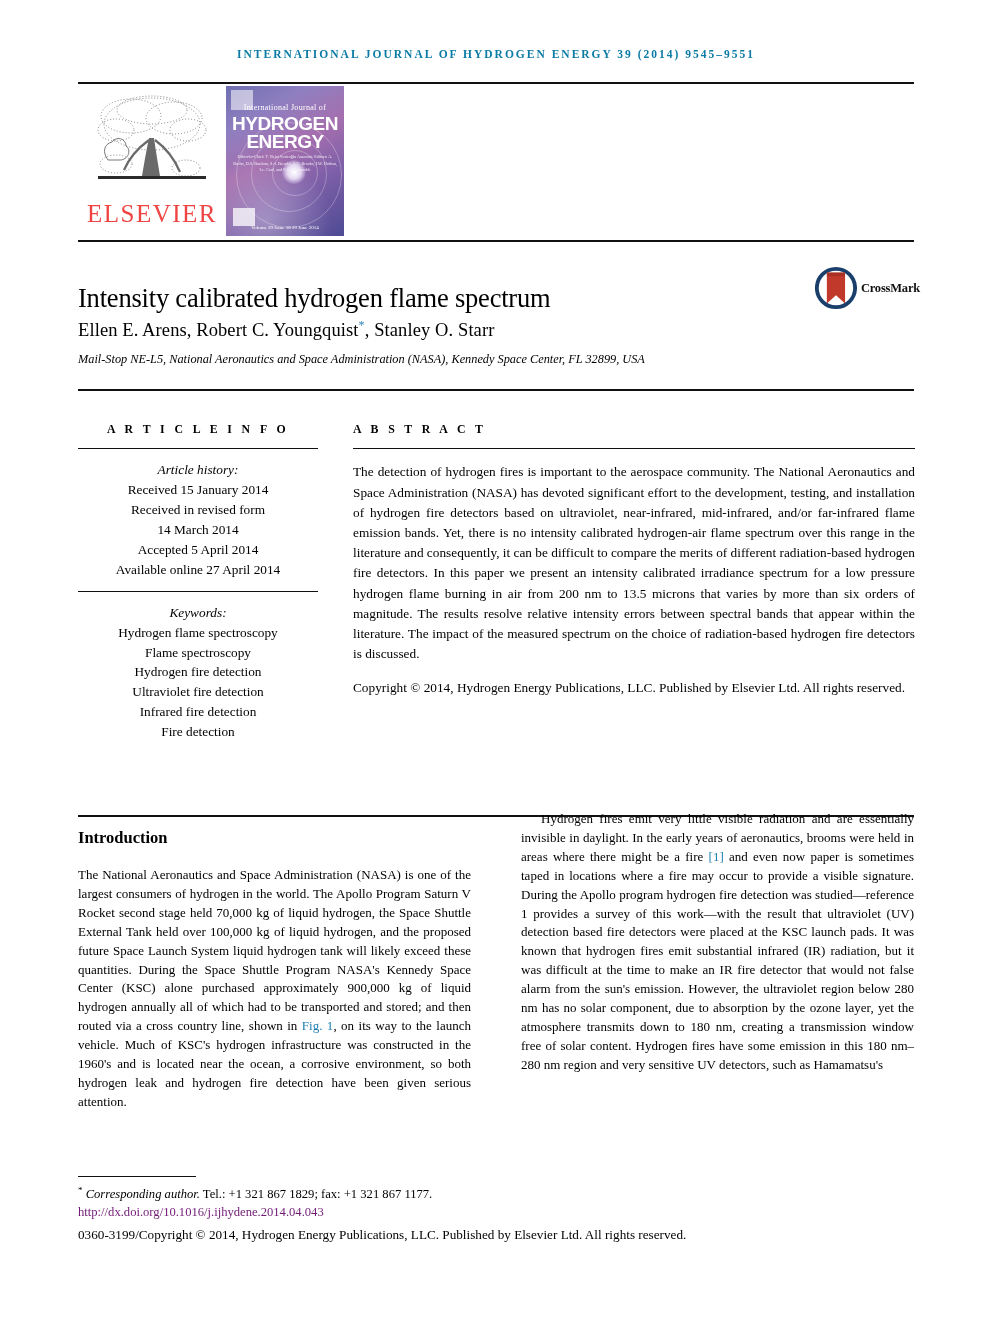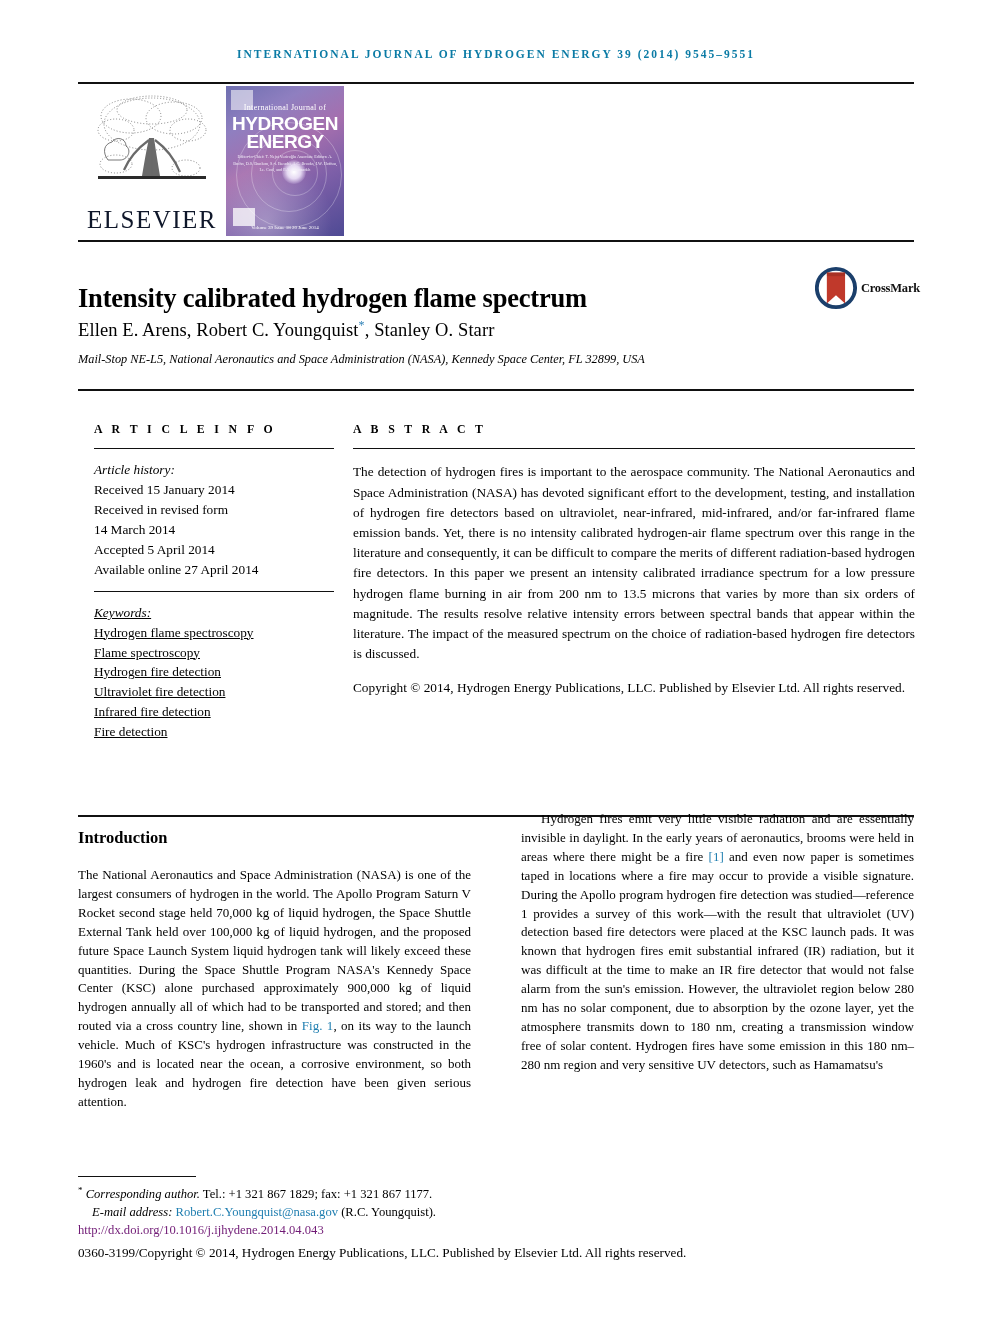--- a/index.html
+++ b/index.html
@@ -57,22 +57,22 @@
     align-items: center;
     justify-content: flex-start;
     padding-top: 6px;
     box-sizing: border-box;
   }
   .tree-svg { display:block; }
   .elsevier-word {
     font-family: "Liberation Serif", serif;
     font-size: 25px;
     letter-spacing: 1.5px;
-    color: #0f172a;
-    margin-top: 7px;
+    color: #ef4444;
+    margin-top: 1px;
     line-height: 1;
   }
 
   .sd-block {
     flex: 1 1 auto;
     background: #e9e9e9;
     margin-left: 10px;
     margin-right: 10px;
     position: relative;
     display: flex;
@@ -196,21 +196,21 @@
     left: 78px;
     width: 836px;
     border-top: 2.5px solid #111;
   }
   .article-title {
     position: absolute;
     top: 265px;
     left: 78px;
     width: 700px;
     font-size: 26.5px;
-    font-weight: bold;
+    font-weight: normal;
     font-family: "Liberation Serif", serif;
     line-height: 1.18;
     letter-spacing: -0.2px;
   }
   .crossmark {
     position: absolute;
     top: 262px;
     left: 815px;
     width: 105px;
     height: 52px;
@@ -249,22 +249,23 @@
   .info-rule {
     position: absolute;
     top: 389px;
     left: 78px;
     width: 836px;
     border-top: 2.5px solid #111;
   }
   .col-info {
     position: absolute;
     top: 422px;
-    left: 94px;
+    left: 78px;
     width: 240px;
+    text-align: center;
   }
   .col-abs {
     position: absolute;
     top: 422px;
     left: 353px;
     width: 562px;
   }
   .sec-label {
     font-family: "Liberation Serif", serif;
     font-size: 11.8px;
@@ -276,21 +277,21 @@
     margin-top: 11px;
     margin-bottom: 11px;
   }
   .history-line, .kw-line {
     font-size: 13.3px;
     line-height: 1.5;
     font-family: "Liberation Serif", serif;
   }
   .history-line.ital { font-style: italic; }
   .kw-head { font-style: italic; }
-  .kw-block { margin-top: 8px; text-decoration: underline; }
+  .kw-block { margin-top: 8px; }
   .abstract-body {
     font-size: 13.3px;
     line-height: 1.52;
     text-align: justify;
     font-family: "Liberation Serif", serif;
   }
   .abstract-copyright {
     font-size: 13.3px;
     line-height: 1.52;
     text-align: justify;
@@ -469,18 +470,17 @@
   <div class="body-right">
     <p class="para indent"><span>Hydrogen fires emit very little visible radiation and are essentially invisible in daylight. In the early years of aeronautics, brooms were held in areas where there might be a fire </span><a class="link" href="#">[1]</a><span> and even now paper is sometimes taped in locations where a fire may occur to provide a visible signature. During the Apollo program hydrogen fire detection was studied—reference 1 provides a survey of this work—with the result that ultraviolet (UV) detection based fire detectors were placed at the KSC launch pads. It was known that hydrogen fires emit substantial infrared (IR) radiation, but it was difficult at the time to make an IR fire detector that would not false alarm from the sun's emission. However, the ultraviolet region below 280 nm has no solar component, due to absorption by the ozone layer, yet the atmosphere transmits down to 180 nm, creating a transmission window free of solar content. Hydrogen fires have some emission in this 180 nm–280 nm region and very sensitive UV detectors, such as Hamamatsu's</span></p>
   </div>
 
   <div class="footer-rule"></div>
   <div class="footer">
     <div class="foot-line">
       <span class="foot-star">*</span>
       <span class="ital" style="font-style:italic;">Corresponding author.</span><span> Tel.: +1 321 867 1829; fax: +1 321 867 1177.</span>
     </div>
-    <div class="foot-line" style="padding-left:14px;"><span style="font-style:italic;">E-mail address: </span><a class="link" href="#">Robert.C.Youngquist@nasa.gov</a><span> (R.C. Youngquist).</span></div>
     <div class="foot-doi">http://dx.doi.org/10.1016/j.ijhydene.2014.04.043</div>
     <div class="foot-copy">0360-3199/Copyright © 2014, Hydrogen Energy Publications, LLC. Published by Elsevier Ltd. All rights reserved.</div>
   </div>
 
 </div>
 
 </body></html>

